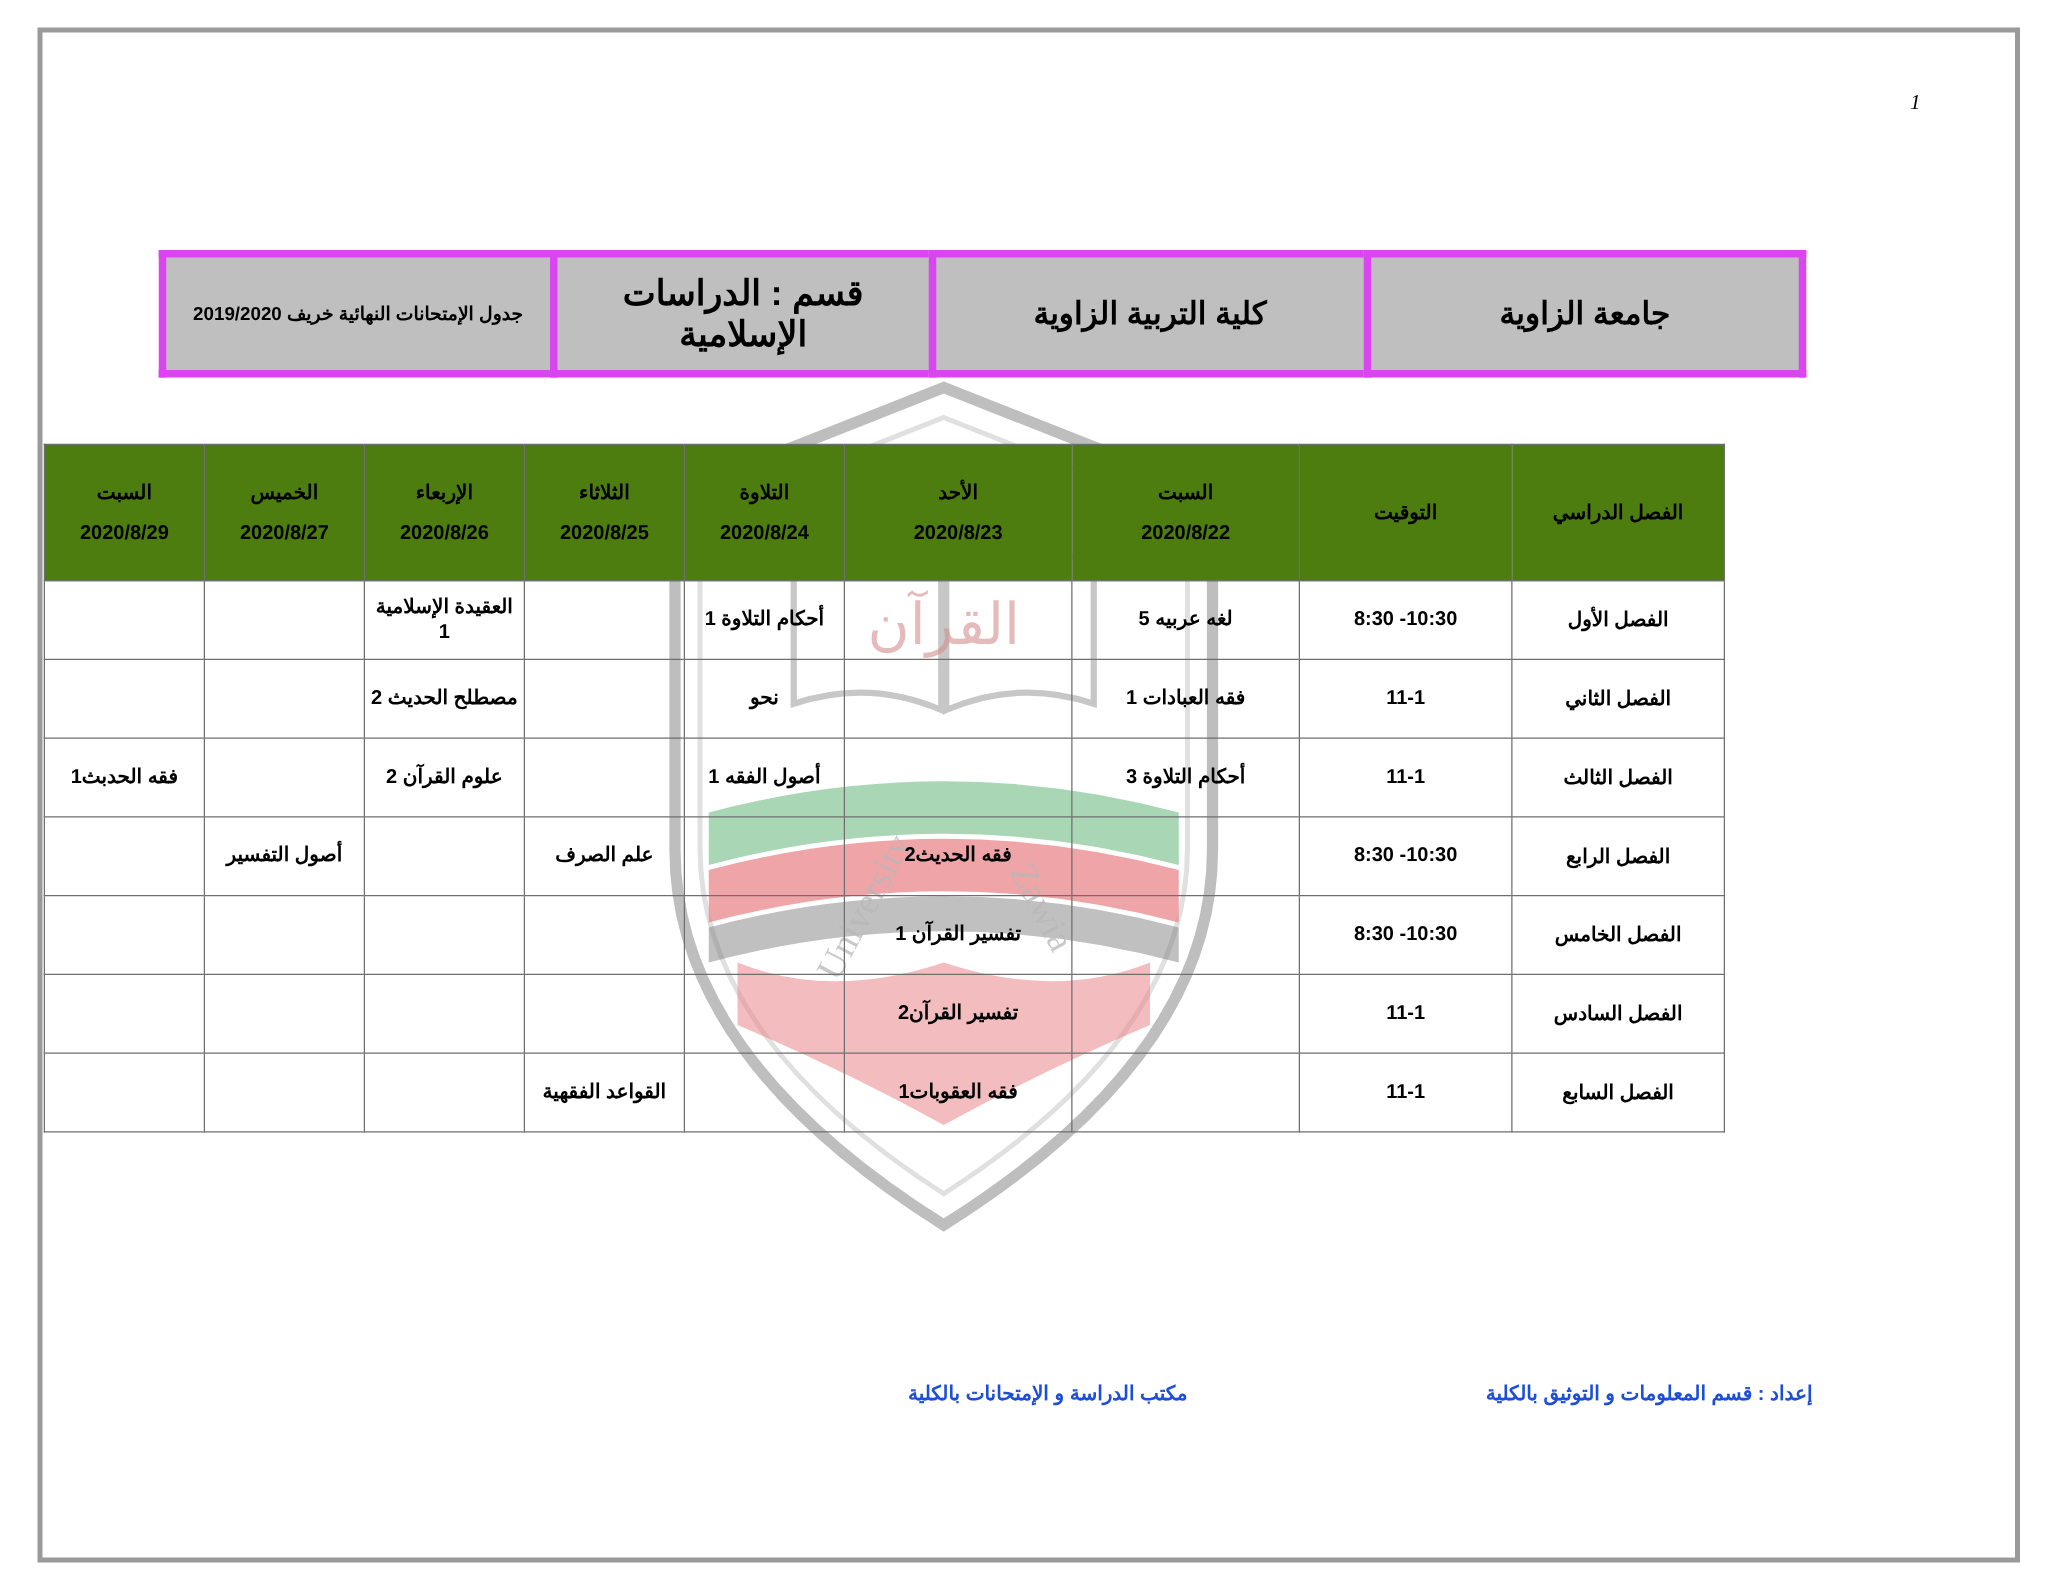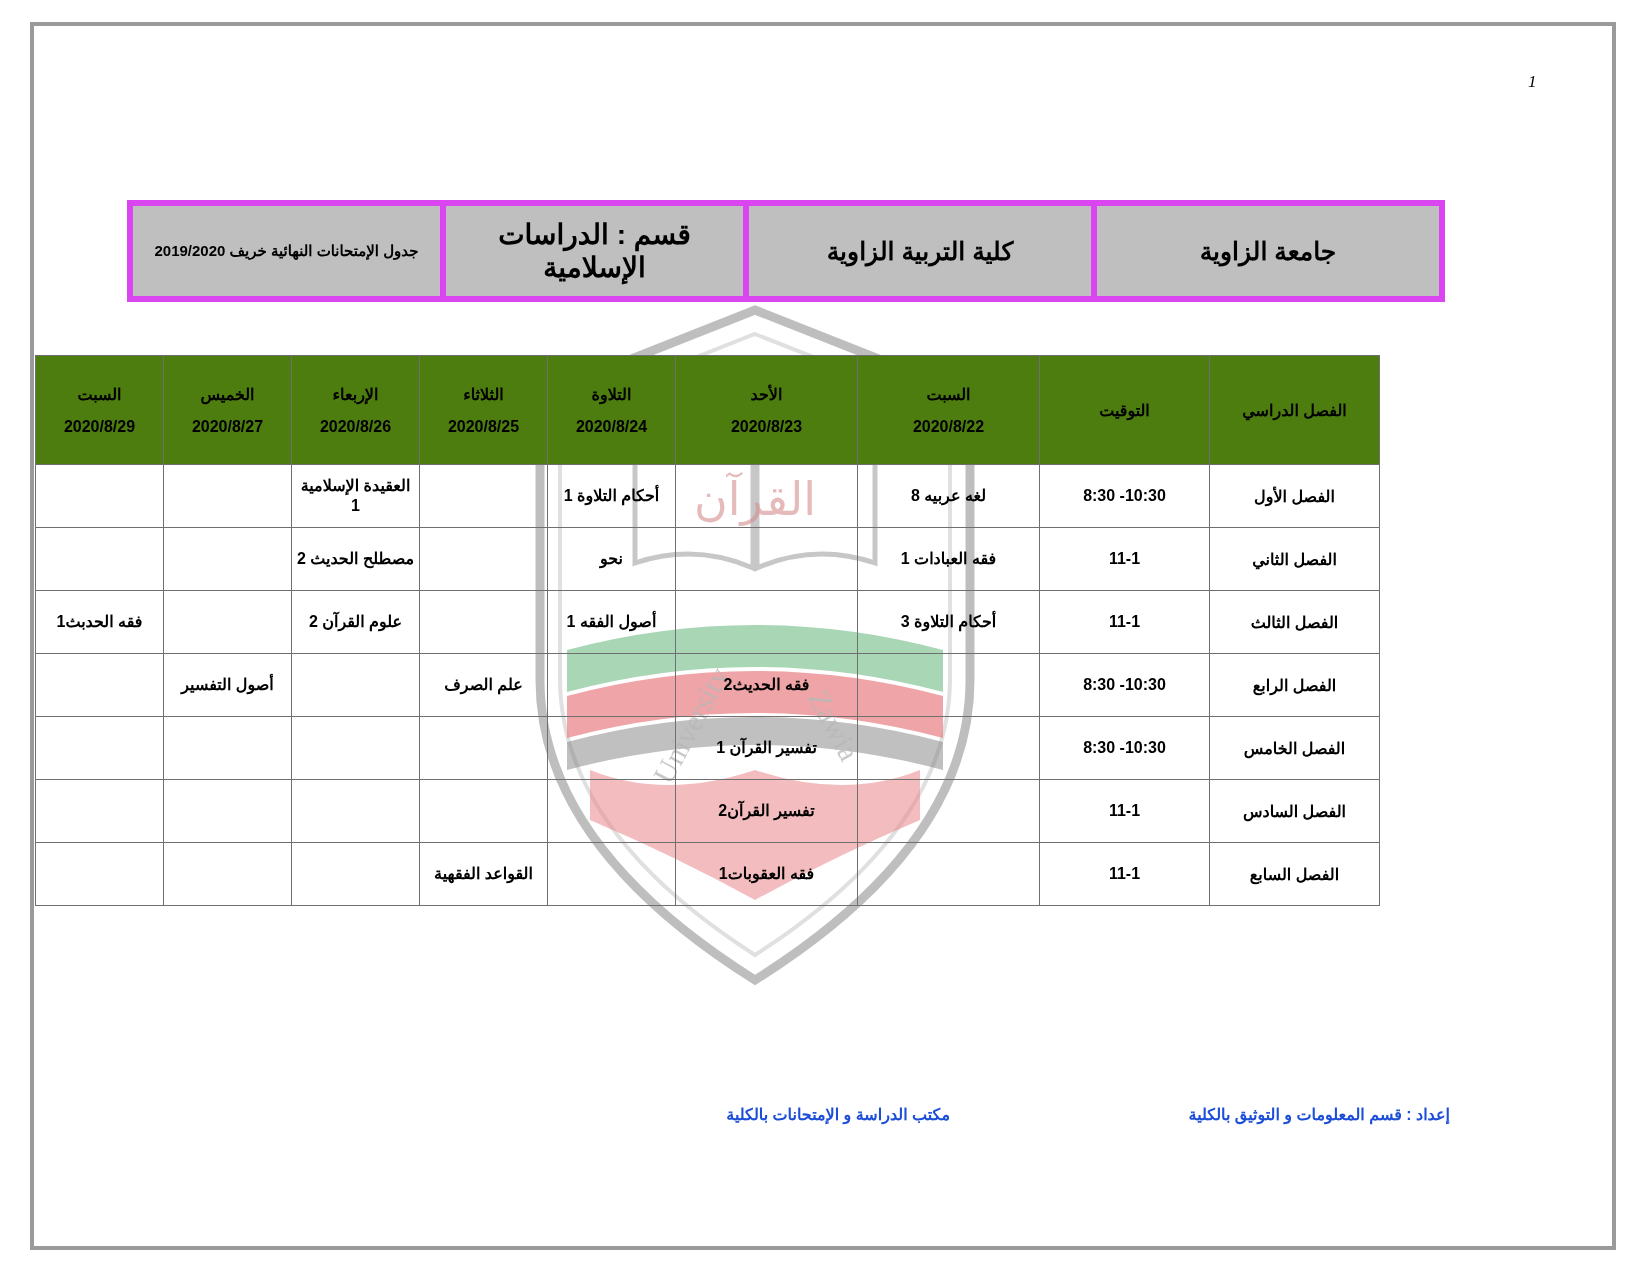--- a/index.html
+++ b/index.html
@@ -210,21 +210,21 @@
             <span class="daylbl">السبت</span>
             <span class="daydate">2020/8/29</span>
           </th>
         </tr>
       </thead>
       <tbody>
 
         <tr>
           <td class="term-cell">الفصل الأول</td>
           <td class="time-cell">8:30 -10:30</td>
-          <td class="course">لغه عربيه 8</td>
+          <td class="course">لغه عربيه 5</td>
           <td class="empty"></td>
           <td class="course">أحكام التلاوة 1</td>
           <td class="empty"></td>
           <td class="course">العقيدة الإسلامية 1</td>
           <td class="empty"></td>
           <td class="empty"></td>
         </tr>
 
         <tr>
           <td class="term-cell">الفصل الثاني</td>

